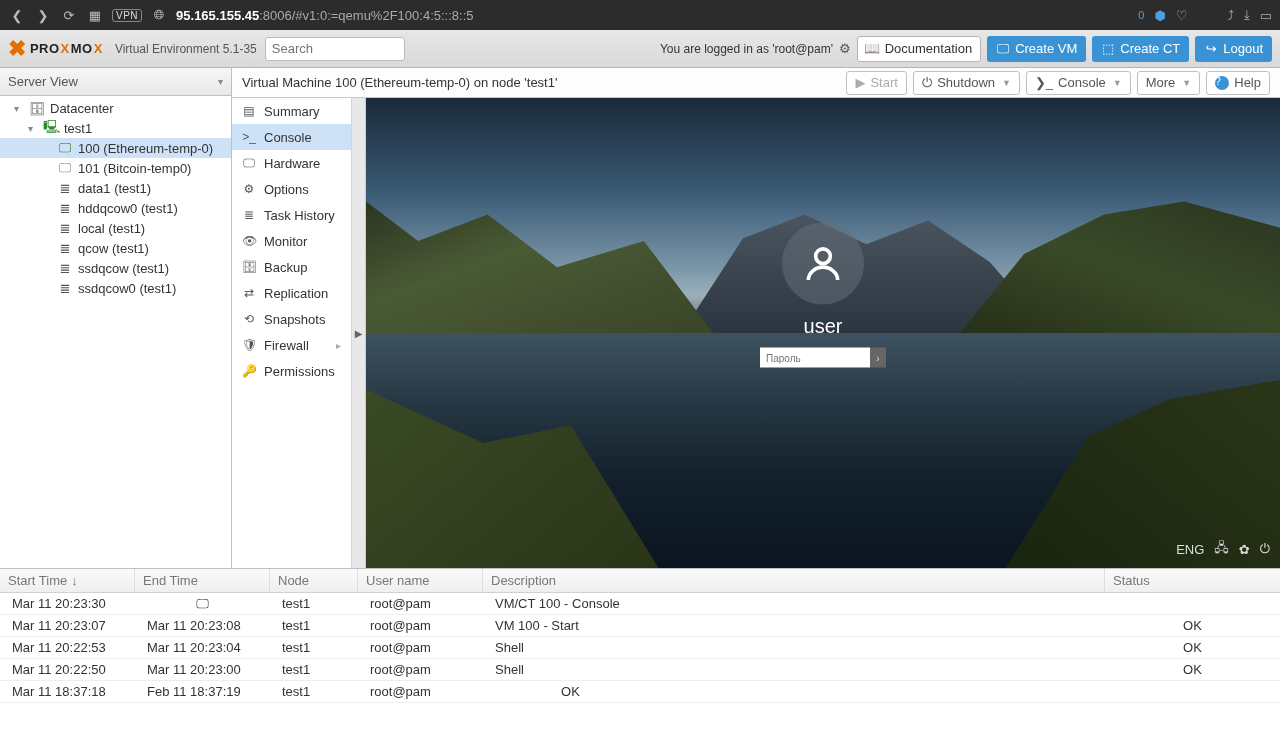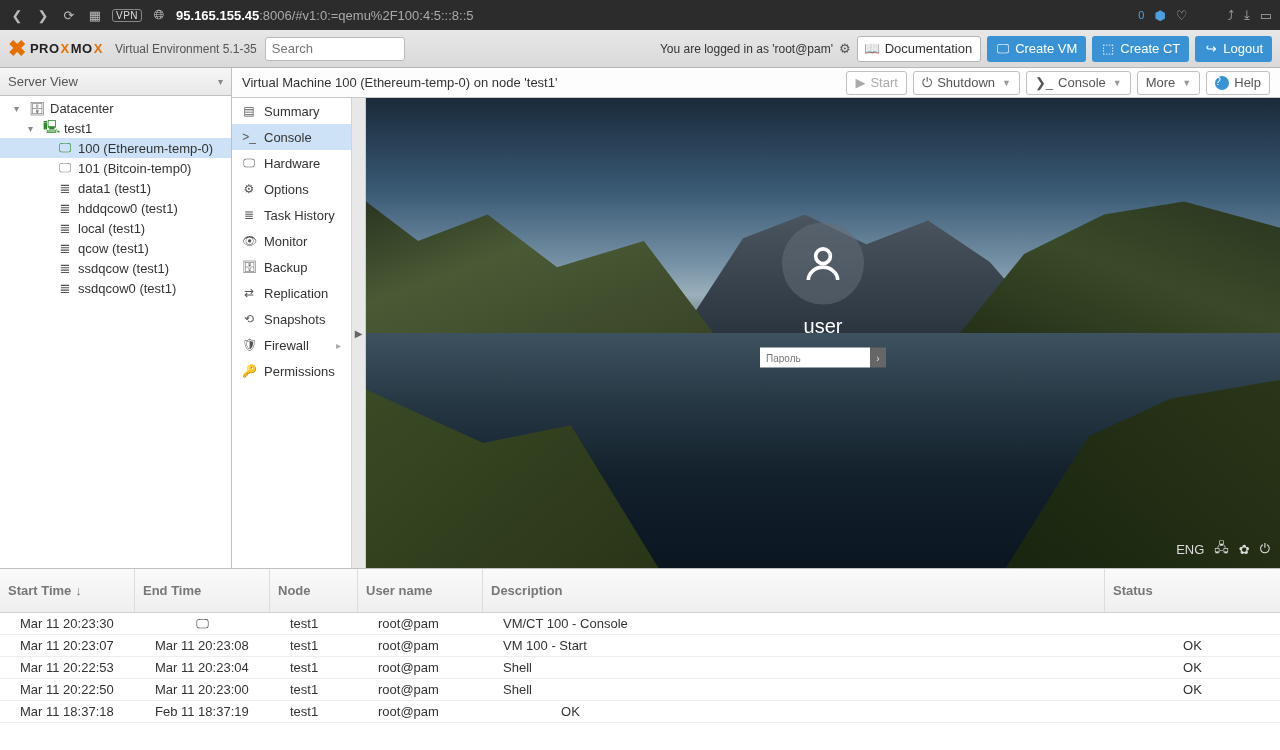--- a/index.html
+++ b/index.html
@@ -69,25 +69,25 @@
   .uname{color:#fff;font-size:20px;font-weight:300;}
   .pw-row{display:flex;}
   .pw{width:110px;height:20px;background:#fff;border:none;font-size:10px;padding:0 6px;color:#888;}
   .pw-go{width:16px;height:20px;background:#666;color:#ddd;font-size:10px;display:flex;align-items:center;justify-content:center;}
   .con-status{position:absolute;right:10px;bottom:8px;display:flex;gap:10px;color:#ddd;font-size:10px;align-items:center;}
   
   .tasks{height:182px;background:#fff;border-top:1px solid #c0c0c0;display:flex;flex-direction:column;}
   .task-tabs{height:30px;background:linear-gradient(#f6f6f6,#eaeaea);border-bottom:1px solid #c8c8c8;display:flex;align-items:center;padding:0 8px;gap:14px;}
   .ttab{padding:4px 10px;border-radius:3px;cursor:pointer;color:#444;}
   .ttab.sel{background:#3892d4;color:#fff;}
-  .thead{height:44px;background:linear-gradient(#fafafa,#efefef);border-bottom:1px solid #d0d0d0;display:flex;align-items:center;color:#777;font-weight:bold;}
+  .thead{height:24px;background:linear-gradient(#fafafa,#efefef);border-bottom:1px solid #d0d0d0;display:flex;align-items:center;color:#777;}
   .th{padding:0 8px;border-right:1px solid #ddd;height:100%;display:flex;align-items:center;gap:4px;}
   .c-start{width:135px;} .c-end{width:135px;} .c-node{width:88px;} .c-user{width:125px;} .c-desc{flex:1;} .c-stat{width:175px;text-align:center;}
   .trow{height:22px;display:flex;align-items:center;border-bottom:1px solid #eee;color:#333;}
-  .td{padding:0 20px;}
+  .td{padding:0 12px;}
   .running-ico{color:#333;}
 </style>
 </head>
 <body>
 
 <div class="browser-bar">
   <div class="nav-ico">❮</div>
   <div class="nav-ico">❯</div>
   <div class="nav-ico">⟳</div>
   <div class="nav-ico">▦</div>

